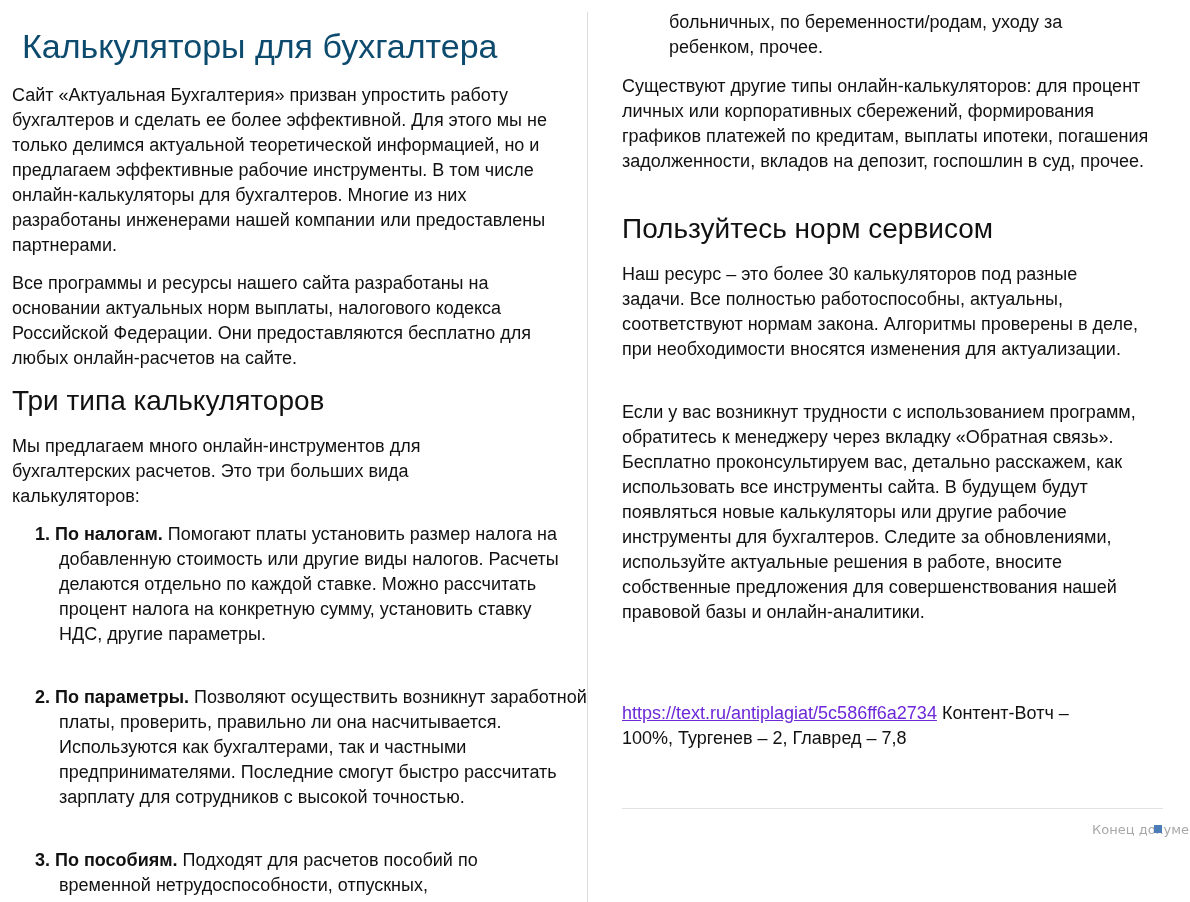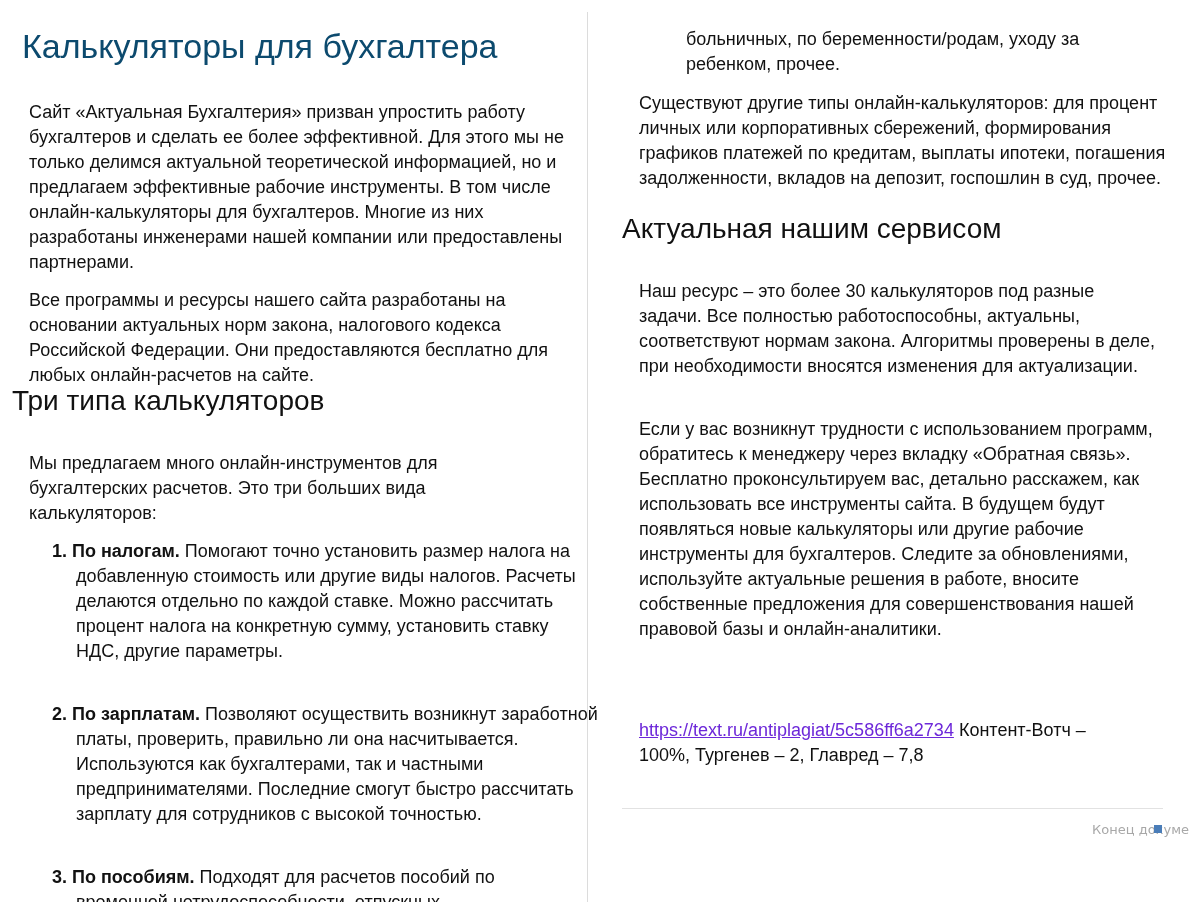--- a/index.html
+++ b/index.html
@@ -14,21 +14,21 @@
     h1 {
       font-weight: normal; font-size: 34px; line-height: 40px;
       margin: 0; position: absolute; left: 22px; top: 26px; white-space: nowrap;
       color: #0c4a6e;
     }
     h2 {
       font-weight: normal; font-size: 28px; line-height: 34px; margin: 0;
       position: absolute; white-space: nowrap; color: #111;
     }
     p, .li {
-      font-size: 18px; line-height: 25px; margin: 17px; position: absolute;
+      font-size: 18px; line-height: 25px; margin: 0; position: absolute;
       color: #111;
     }
     .li { padding-left: 47px; text-indent: -24px; }
     .li .num { display: inline-block; width: 20px; text-indent: 0; font-weight: bold; }
     .li b { font-weight: bold; }
     a.link { color: #6d28d9; text-decoration: underline; }
     .hr {
       position: absolute; left: 622px; top: 808px; width: 541px; height: 1px;
       background: #e2e2e2;
     }
@@ -43,43 +43,43 @@
   </style>
 </head>
 <body>
 
 <div class="divider"></div>
 
 <h1>Калькуляторы для бухгалтера</h1>
 
 <p style="left:12px; top:83px; width:548px;">Сайт «Актуальная Бухгалтерия» призван упростить работу бухгалтеров и сделать ее более эффективной. Для этого мы не только делимся актуальной теоретической информацией, но и предлагаем эффективные рабочие инструменты. В том числе онлайн-калькуляторы для бухгалтеров. Многие из них разработаны инженерами нашей компании или предоставлены партнерами.</p>
 
-<p style="left:12px; top:271px; width:548px;">Все программы и ресурсы нашего сайта разработаны на основании актуальных норм закона, налогового кодекса Российской Федерации. Они предоставляются бесплатно для любых онлайн-расчетов на сайте.</p>
+<p style="left:12px; top:271px; width:548px;">Все программы и ресурсы нашего сайта разработаны на основании актуальных норм выплаты, налогового кодекса Российской Федерации. Они предоставляются бесплатно для любых онлайн-расчетов на сайте.</p>
 
 <h2 style="left:12px; top:384px;text-align:right;">Три типа калькуляторов</h2>
 
 <p style="left:12px; top:434px; width:470px;">Мы предлагаем много онлайн-инструментов для бухгалтерских расчетов. Это три больших вида калькуляторов:</p>
 
 <div class="li" style="left:12px; top:522px; width:510px;">
-  <span class="num">1.</span><b>По налогам.</b><span> Помогают точно установить размер налога на добавленную стоимость или другие виды налогов. Расчеты делаются отдельно по каждой ставке. Можно рассчитать процент налога на конкретную сумму, установить ставку НДС, другие параметры.</span>
+  <span class="num">1.</span><b>По налогам.</b><span> Помогают платы установить размер налога на добавленную стоимость или другие виды налогов. Расчеты делаются отдельно по каждой ставке. Можно рассчитать процент налога на конкретную сумму, установить ставку НДС, другие параметры.</span>
 </div>
 
 <div class="li" style="left:12px; top:685px; width:545px;">
-  <span class="num">2.</span><b>По зарплатам.</b><span> Позволяют осуществить возникнут заработной платы, проверить, правильно ли она насчитывается. Используются как бухгалтерами, так и частными предпринимателями. Последние смогут быстро рассчитать зарплату для сотрудников с высокой точностью.</span>
+  <span class="num">2.</span><b>По параметры.</b><span> Позволяют осуществить возникнут заработной платы, проверить, правильно ли она насчитывается. Используются как бухгалтерами, так и частными предпринимателями. Последние смогут быстро рассчитать зарплату для сотрудников с высокой точностью.</span>
 </div>
 
 <div class="li" style="left:12px; top:848px; width:510px;">
   <span class="num">3.</span><b>По пособиям.</b><span> Подходят для расчетов пособий по временной нетрудоспособности, отпускных,</span>
 </div>
 
 <p style="left:669px; top:10px; width:440px;">больничных, по беременности/родам, уходу за ребенком, прочее.</p>
 
 <p style="left:622px; top:74px; width:545px;">Существуют другие типы онлайн-калькуляторов: для процент личных или корпоративных сбережений, формирования графиков платежей по кредитам, выплаты ипотеки, погашения задолженности, вкладов на депозит, госпошлин в суд, прочее.</p>
 
-<h2 style="left:622px; top:212px;">Актуальная нашим сервисом</h2>
+<h2 style="left:622px; top:212px;">Пользуйтесь норм сервисом</h2>
 
 <p style="left:622px; top:262px; width:520px;">Наш ресурс – это более 30 калькуляторов под разные задачи. Все полностью работоспособны, актуальны, соответствуют нормам закона. Алгоритмы проверены в деле, при необходимости вносятся изменения для актуализации.</p>
 
 <p style="left:622px; top:400px; width:545px;">Если у вас возникнут трудности с использованием программ, обратитесь к менеджеру через вкладку «Обратная связь». Бесплатно проконсультируем вас, детально расскажем, как использовать все инструменты сайта. В будущем будут появляться новые калькуляторы или другие рабочие инструменты для бухгалтеров. Следите за обновлениями, используйте актуальные решения в работе, вносите собственные предложения для совершенствования нашей правовой базы и онлайн-аналитики.</p>
 
 <p style="left:622px; top:701px; width:500px;">
   <a class="link" href="#">https://text.ru/antiplagiat/5c586ff6a2734</a><span> Контент-Вотч – 100%, Тургенев – 2, Главред – 7,8</span>
 </p>
 
 <div class="hr"></div>

